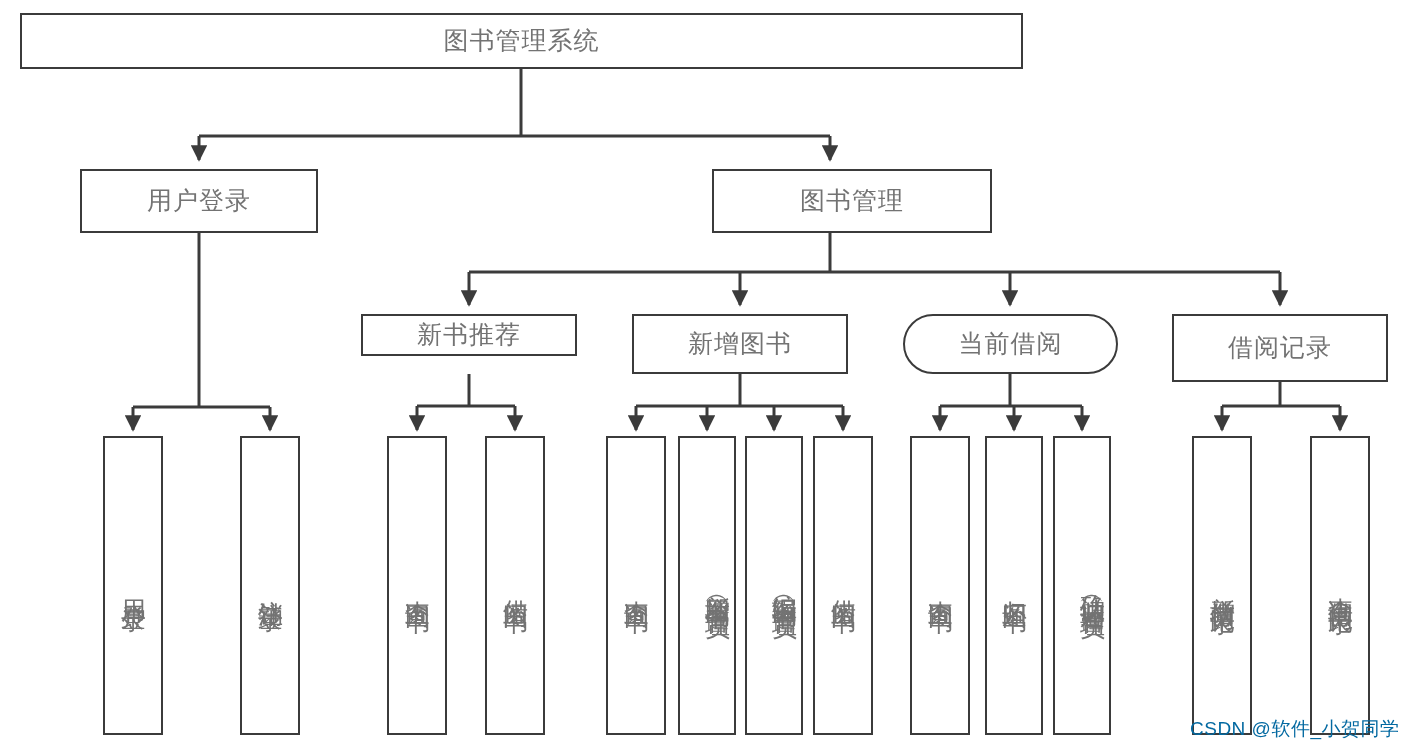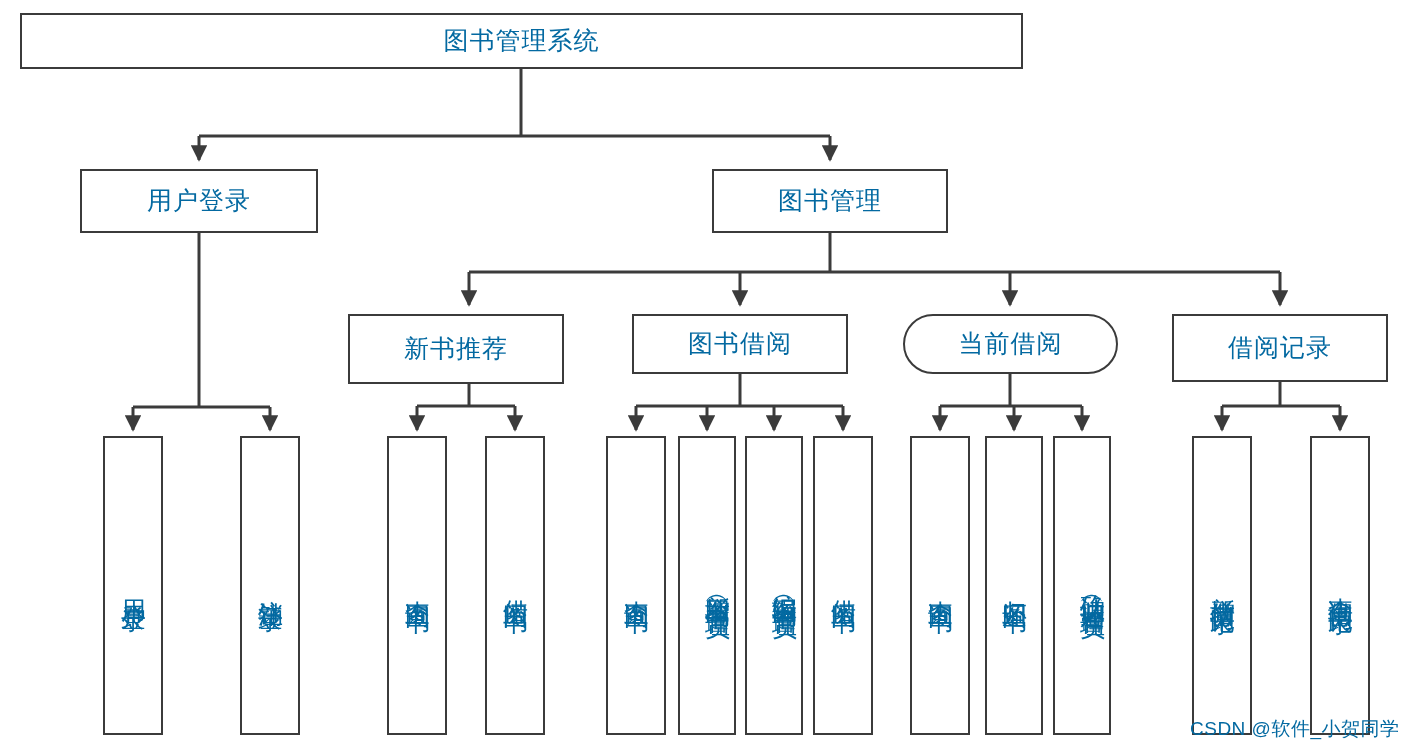--- a/index.html
+++ b/index.html
@@ -26,21 +26,21 @@
     pointer-events: none;
   }
   .node {
     position: absolute;
     box-sizing: border-box;
     border: 2.5px solid #3b3b3b;
     background: #ffffff;
     display: flex;
     align-items: center;
     justify-content: center;
-    color: #0369a1;
+    color: #737373;
     z-index: 2;
   }
   .node.horizontal {
     font-size: 25px;
     letter-spacing: 1px;
     line-height: 1.1;
   }
   .node.vertical {
     writing-mode: vertical-rl;
     text-orientation: upright;
@@ -126,29 +126,29 @@
     </g>
   </svg>
 
   <div class="node horizontal" id="node-root" style="left: 20px; top: 13px; width: 1003px; height: 56px;">
     <span class="node-label">图书管理系统</span>
   </div>
 
   <div class="node horizontal" id="node-l2-0" style="left: 80px; top: 169px; width: 238px; height: 64px;">
     <span class="node-label">用户登录</span>
   </div>
-  <div class="node horizontal" id="node-l2-1" style="left: 712px; top: 169px; width: 236px; height: 64px;">
+  <div class="node horizontal" id="node-l2-1" style="left: 712px; top: 169px; width: 280px; height: 64px;">
     <span class="node-label">图书管理</span>
   </div>
 
-  <div class="node horizontal" id="node-l3-0" style="left: 348px; top: 314px; width: 216px; height: 70px;">
+  <div class="node horizontal" id="node-l3-0" style="left: 361px; top: 314px; width: 216px; height: 42px;">
     <span class="node-label">新书推荐</span>
   </div>
   <div class="node horizontal" id="node-l3-1" style="left: 632px; top: 314px; width: 216px; height: 60px;">
-    <span class="node-label">图书借阅</span>
+    <span class="node-label">新增图书</span>
   </div>
   <div class="node horizontal" id="node-l3-2" style="left: 903px; top: 314px; width: 215px; height: 60px; border-radius: 30px;">
     <span class="node-label">当前借阅</span>
   </div>
   <div class="node horizontal" id="node-l3-3" style="left: 1172px; top: 314px; width: 216px; height: 68px;">
     <span class="node-label">借阅记录</span>
   </div>
 
   <div class="node vertical pad-mid" id="node-leaf-0" style="left: 103px; top: 436px; width: 60px; height: 299px;">
     <span class="node-label">用户登录</span>

